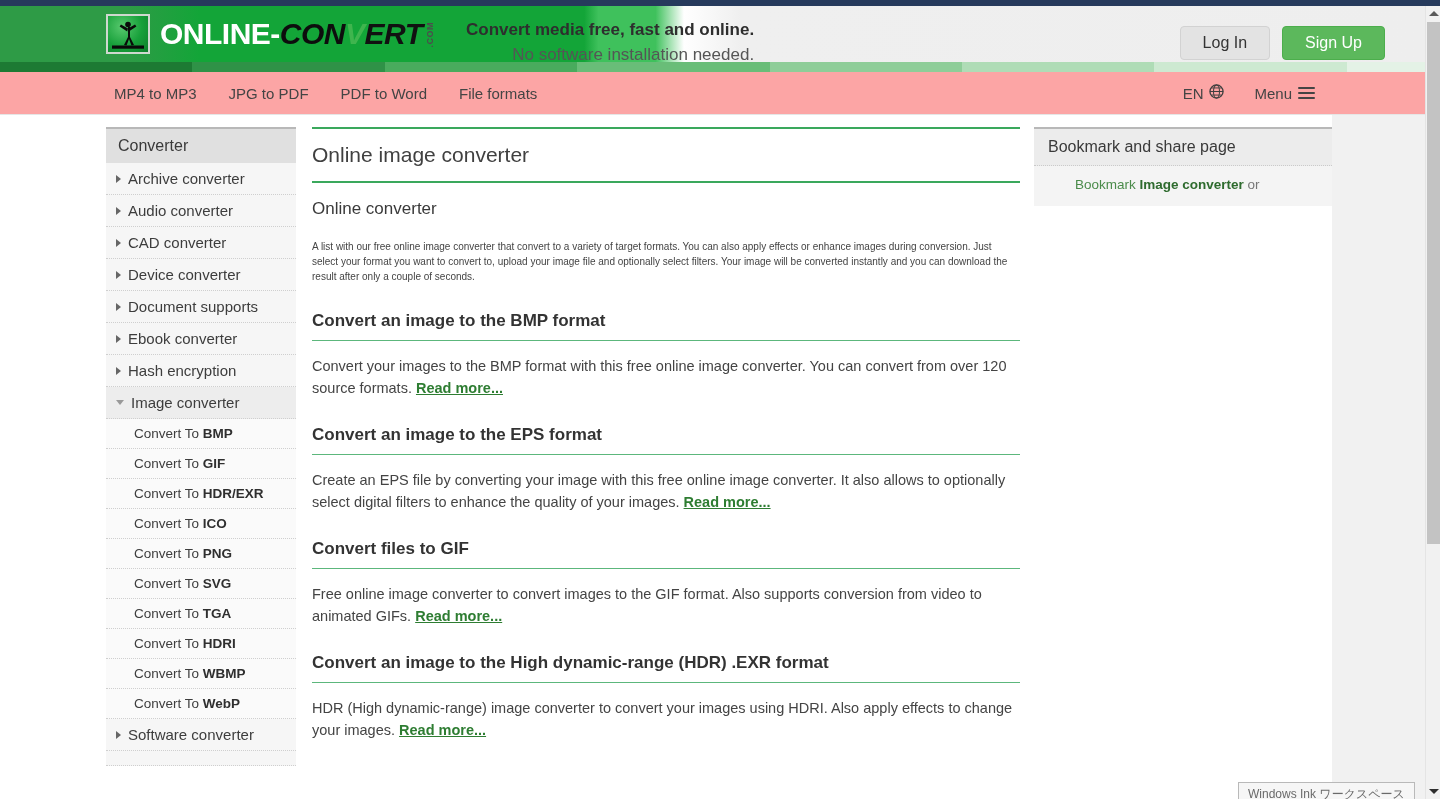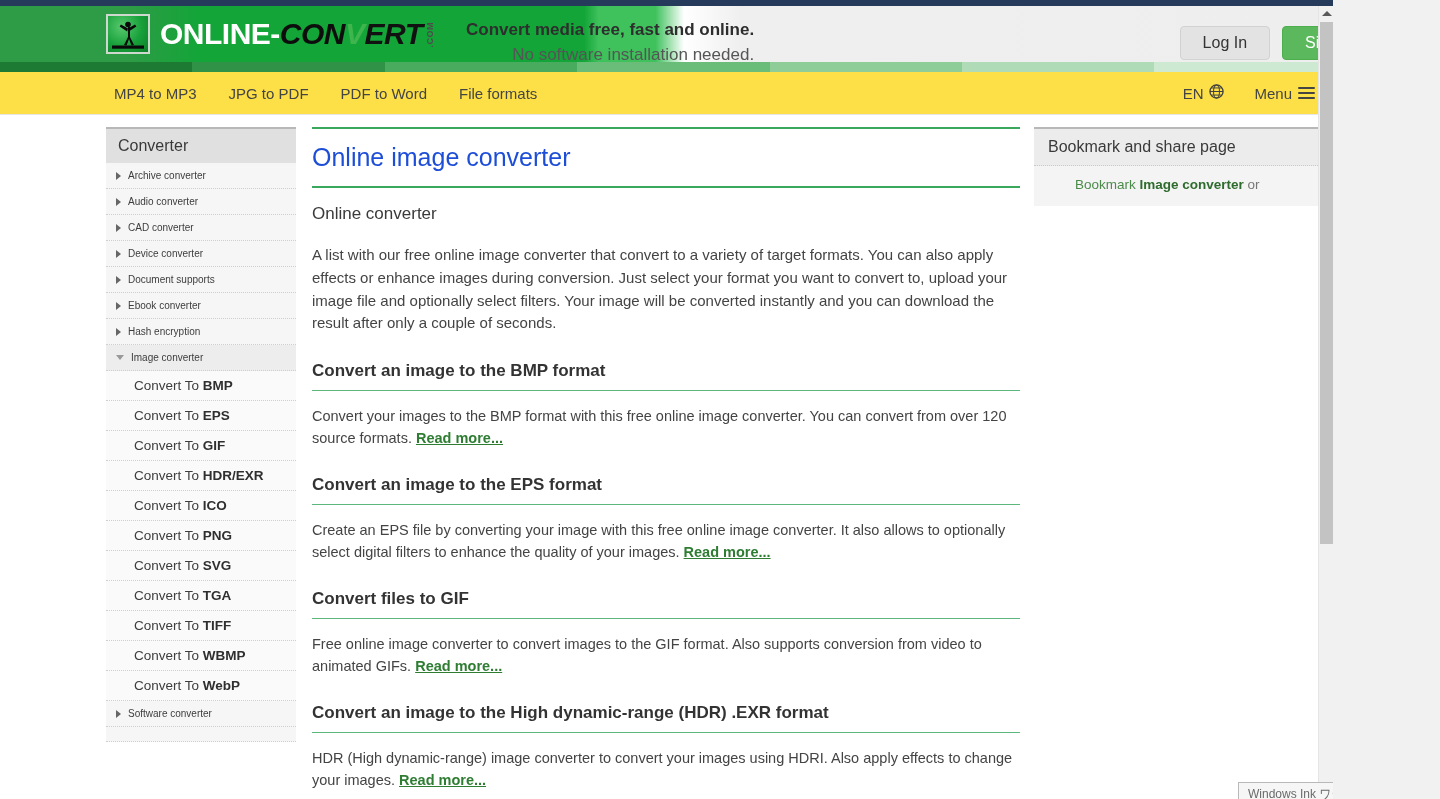--- a/index.html
+++ b/index.html
@@ -5,21 +5,21 @@
 <style>
   * { box-sizing: border-box; }
   html, body {
     margin: 0; padding: 0;
     width: 1440px; height: 799px;
     overflow: hidden;
     background: #f1f1f1;
     font-family: "Liberation Sans", sans-serif;
   }
 
-  #page { position: relative; width: 1333px; height: 799px; overflow: hidden; background:#f1f1f1; }
+  #page { position: relative; width: 1440px; height: 799px; overflow: hidden; background:#f1f1f1; }
 
   
   .chrome-top {
     position: absolute; top: 0; left: 0; width: 1440px; height: 6px;
     background: #263a5c;
   }
 
   
   .viewport {
     position: absolute; top: 6px; left: 0; width: 1425px; height: 793px;
@@ -74,21 +74,21 @@
   }
   .btn-login { background: #e3e3e3; color: #333; border-color: #d2d2d2; }
   .btn-signup { background: #5cb85c; color: #fff; border-color: #4cae4c; }
 
   
   .green-strip { position: relative; height: 10px; width: 100%; display: flex; }
   .green-strip .g { height: 10px; }
 
   
   .navbar {
-    height: 43px; background: #fde047; border-bottom: 1px solid #e6e6e6;
+    height: 43px; background: #fca5a5; border-bottom: 1px solid #e6e6e6;
     display: flex; align-items: center; position: relative;
   }
   .nav-left { display: flex; align-items: center; gap: 0; margin-left: 98px; }
   .nav-link {
     font-size: 15px; color: #444; padding: 0 16px; cursor: pointer;
     text-decoration: none; white-space: nowrap;
   }
   .nav-right { position: absolute; right: 110px; display: flex; align-items: center; gap: 30px; }
   .nav-lang, .nav-menu {
     display: flex; align-items: center; gap: 6px; font-size: 15px; color: #444; cursor: pointer;
@@ -105,21 +105,21 @@
   .cols { display: flex; align-items: flex-start; padding-top: 12px; }
 
   
   .sidebar { width: 190px; margin-left: 106px; flex: 0 0 190px; }
   .sidebar-title {
     background: #e0e0e0; border-top: 2px solid #b8b8b8;
     font-size: 16px; color: #3a3a3a; padding: 8px 12px;
   }
   .side-item {
     border-bottom: 1px dotted #cfcfcf; background: #f6f6f6;
-    font-size: 10px; color: #3d3d3d; padding: 7px 8px 7px 10px;
+    font-size: 15px; color: #3d3d3d; padding: 7px 8px 7px 10px;
     display: flex; align-items: center; gap: 7px; cursor: pointer;
   }
   .side-item.expanded { background: #ededed; }
   .caret-right {
     width: 0; height: 0; border-left: 5px solid #666;
     border-top: 4px solid transparent; border-bottom: 4px solid transparent;
     flex: 0 0 auto;
   }
   .caret-down {
     width: 0; height: 0; border-top: 5px solid #999;
@@ -129,30 +129,30 @@
   .side-sub {
     border-bottom: 1px dotted #cfcfcf; background: #fafafa;
     font-size: 13.5px; color: #3d3d3d; padding: 7px 8px 7px 28px; cursor: pointer;
   }
   .side-sub b { font-weight: bold; color: #2f2f2f; }
 
   
   .content { flex: 1 1 auto; margin-left: 16px; margin-right: 14px; max-width: 710px; }
   .content-top-rule { border-top: 2px solid #3aa85c; }
   h1.page-title {
-    font-size: 25px; font-weight: normal; color: #1d4ed8;
+    font-size: 21px; font-weight: normal; color: #404040;
     margin: 14px 0 14px 0; padding: 0 0 14px 0;
     border-bottom: 2px solid #3aa85c;
   }
   h2.sub-title {
     font-size: 17px; font-weight: normal; color: #3a3a3a;
     margin: 16px 0 0 0; padding: 0;
   }
   p.lead {
-    font-size: 15px; color: #444; line-height: 1.52; margin: 20px 3px 0 0;
+    font-size: 10px; color: #444; line-height: 1.52; margin: 20px 3px 0 0;
   }
   .sect { margin-top: 26px; }
   .sect h3 {
     font-size: 17px; font-weight: bold; color: #333; margin: 0 0 0 0;
     padding-bottom: 9px; border-bottom: 1px solid #5cb77c;
   }
   .sect p {
     font-size: 14.5px; color: #444; line-height: 1.52; margin: 14px 0 0 0;
   }
   a.readmore {
@@ -317,28 +317,27 @@
           <div class="side-item">
             <span class="caret-right"></span>
             <span>Hash encryption</span>
           </div>
           <div class="side-item expanded">
             <span class="caret-down"></span>
             <span>Image converter</span>
           </div>
 
           <div class="side-sub"><span>Convert To </span><b>BMP</b></div>
-          <div class="side-sub"><span>Convert To </span><b>EPS</b></div>
           <div class="side-sub"><span>Convert To </span><b>GIF</b></div>
           <div class="side-sub"><span>Convert To </span><b>HDR/EXR</b></div>
           <div class="side-sub"><span>Convert To </span><b>ICO</b></div>
           <div class="side-sub"><span>Convert To </span><b>PNG</b></div>
           <div class="side-sub"><span>Convert To </span><b>SVG</b></div>
           <div class="side-sub"><span>Convert To </span><b>TGA</b></div>
-          <div class="side-sub"><span>Convert To </span><b>TIFF</b></div>
+          <div class="side-sub"><span>Convert To </span><b>HDRI</b></div>
           <div class="side-sub"><span>Convert To </span><b>WBMP</b></div>
           <div class="side-sub"><span>Convert To </span><b>WebP</b></div>
 
           <div class="side-item">
             <span class="caret-right"></span>
             <span>Software converter</span>
           </div>
           <div class="side-item">
             
             

